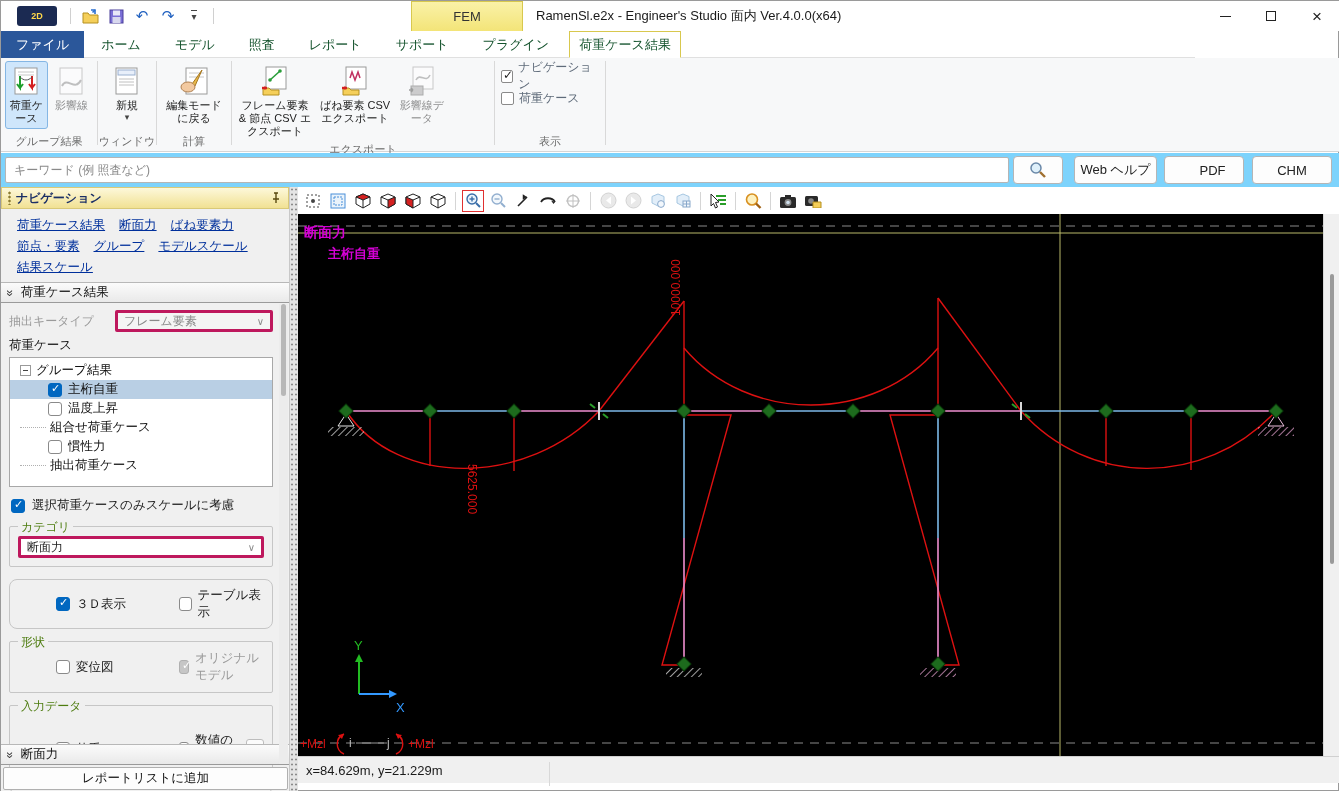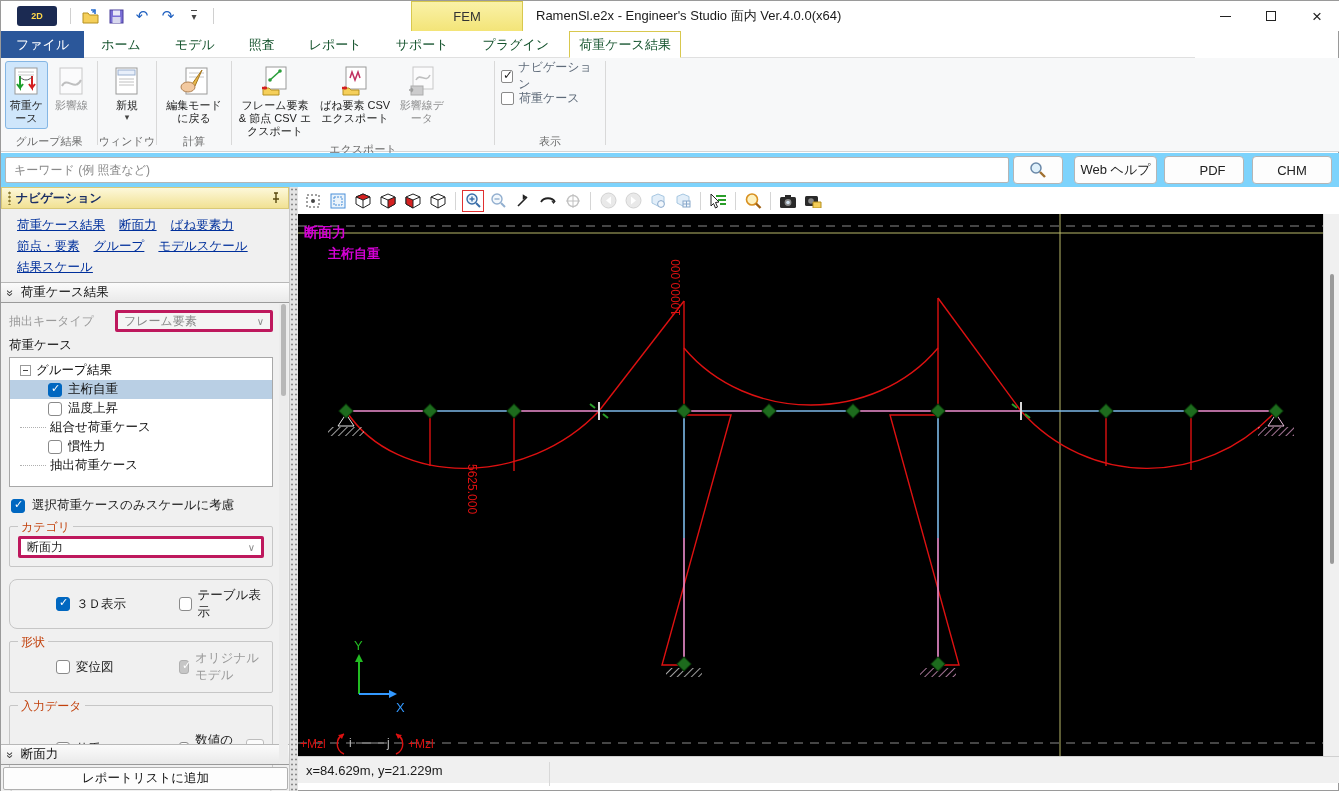--- a/index.html
+++ b/index.html
@@ -89,21 +89,21 @@
   .dashlead { width:26px; border-top:1px dotted #b0b0b0; margin-left:10px; margin-right:4px; }
   .ccheck { width:14px; height:14px; border-radius:3px; margin:0 6px 0 38px; position:relative; }
   .ccheck.on { background:#0067c0; border:1px solid #0067c0; }
   .ccheck.on:after { content:"✓"; position:absolute; left:2px; top:-2px; color:#fff; font-size:11px; }
   .ccheck.off { background:#fff; border:1px solid #8a8a8a; }
   .ccheck.disOn { background:#c6c6c6; border:1px solid #b0b0b0; }
   .ccheck.disOn:after { content:"✓"; position:absolute; left:2px; top:-2px; color:#fff; font-size:11px; }
   .optrow { display:flex; align-items:center; margin:10px 0 0 2px; font-size:12.5px; }
   .optrow .ccheck { margin:0 7px 0 0; }
   .gbox { border:1px solid #c6c6c6; border-radius:2px; margin-top:12px; padding:6px 8px 8px 8px; position:relative; }
-  .gtitle { position:absolute; top:-8px; left:8px; background:#f0f0f0; padding:0 3px; font-size:12px; color:#c2410c; }
+  .gtitle { position:absolute; top:-8px; left:8px; background:#f0f0f0; padding:0 3px; font-size:12px; color:#4d7c0f; }
   .plainbox { border:1px solid #c6c6c6; border-radius:8px; margin-top:12px; padding:7px 8px; display:flex; align-items:center; }
   .half { width:50%; display:flex; align-items:center; font-size:12.5px; }
   .dots { width:26px; height:20px; border:1px solid #bdbdbd; border-radius:3px; background:#fbfbfb; font-size:11px; color:#555; display:flex; align-items:center; justify-content:center; margin-left:8px; }
   .dots.dis { color:#bbb; }
   .graytext { color:#9a9a9a; }
   .sechead.clip { position:absolute; left:0; bottom:27px; width:100%; }
   .reportbtn { position:absolute; left:2px; bottom:2px; width:285px; height:23px; background:#fdfdfd; border:1px solid #b0b0b0; border-radius:2px; display:flex; align-items:center; justify-content:center; font-size:12.5px; color:#111; }
   .pscroll { position:absolute; right:1px; top:117px; width:9px; height:460px; background:#ececec; }
   .pthumb { position:absolute; left:2px; top:0px; width:5px; height:92px; background:#b8b8b8; border-radius:3px; }
 

